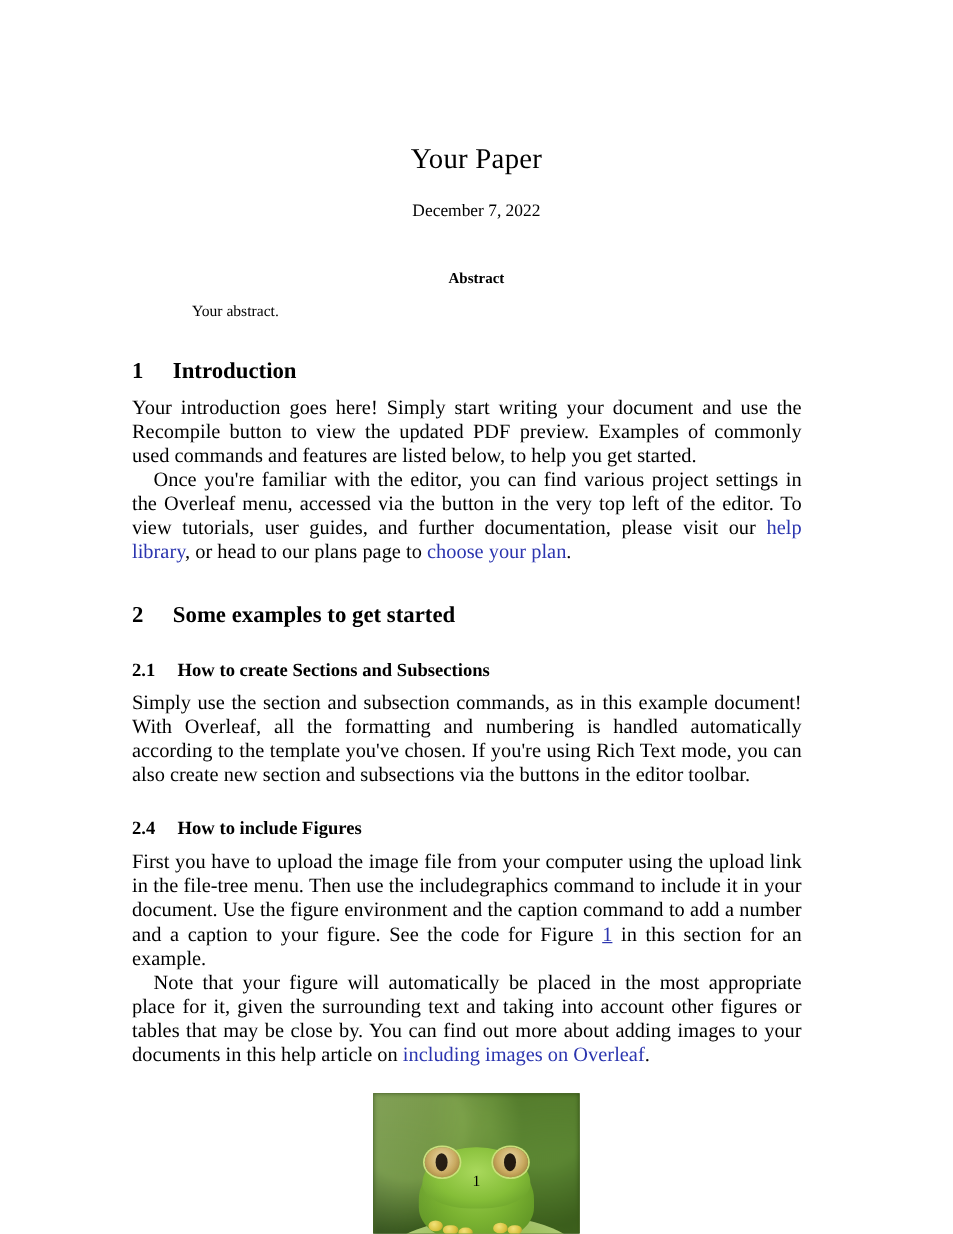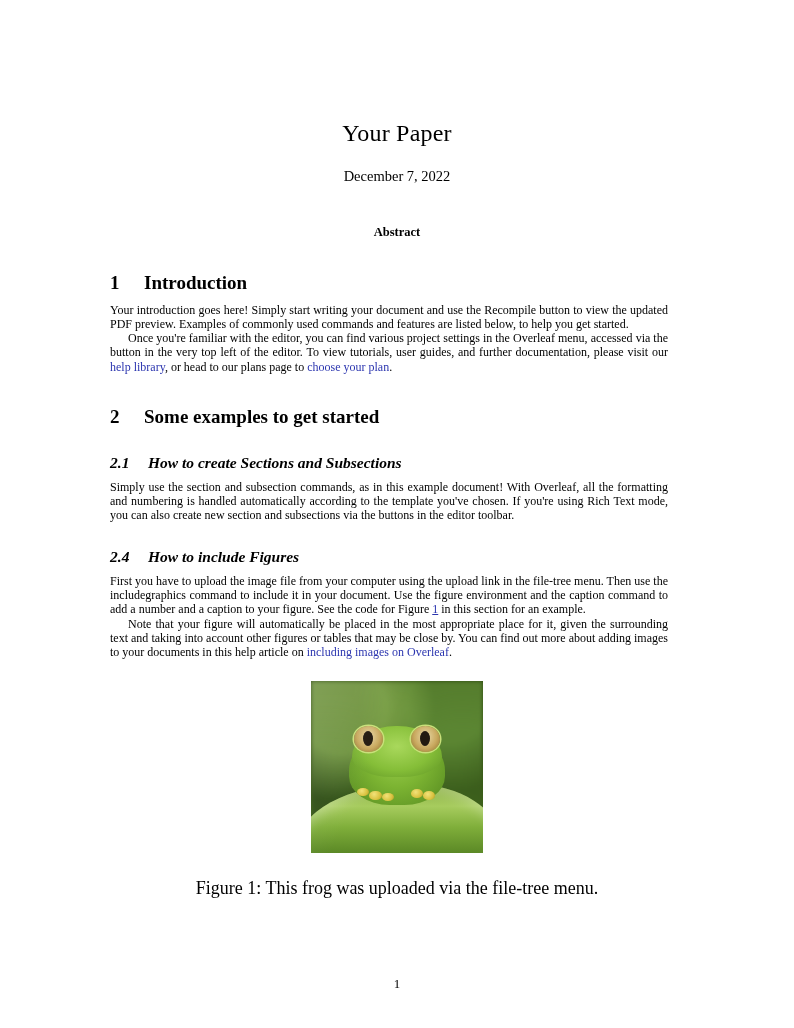--- a/index.html
+++ b/index.html
@@ -72,27 +72,26 @@
     margin: 33px 0 0 0;
     line-height: 1.1;
   }
   h1.sec .num { display: inline-block; width: 34px; }
 
   h2.subsec {
     font-size: 15.5px;
     font-weight: bold;
     margin: 26px 0 0 0;
     line-height: 1.1;
-    font-style: italic;
   }
   h2.subsec .num { display: inline-block; width: 38px; }
 
   
   p.body {
-    font-size: 12px;
+    font-size: 17px;
     line-height: 1.18;
     text-align: justify;
     margin: 9px 16px 0 0;
     hyphens: none;
   }
   p.body.indent { text-indent: 18px; margin-top: 0; }
   a.link {
     color: #2b35af;
     text-decoration: none;
   }
@@ -201,20 +200,21 @@
 </head>
 <body>
 
 <div class="page">
   <div class="content">
 
     <h1 class="doc-title">Your Paper</h1>
     <div class="doc-date">December 7, 2022</div>
 
     <div class="abstract-head">Abstract</div>
+    <div class="abstract-body">Your abstract.</div>
 
     <h1 class="sec">
       <span class="num">1</span><span>Introduction</span>
     </h1>
     <p class="body">Your introduction goes here! Simply start writing your document and use the Recompile button to view the updated PDF preview. Examples of commonly used commands and features are listed below, to help you get started.</p>
     <p class="body indent"><span>Once you're familiar with the editor, you can find various project settings in the Overleaf menu, accessed via the button in the very top left of the editor. To view tutorials, user guides, and further documentation, please visit our </span><a class="link" href="#">help library</a><span>, or head to our plans page to </span><a class="link" href="#">choose your plan</a><span>.</span></p>
 
     <h1 class="sec">
       <span class="num">2</span><span>Some examples to get started</span>
     </h1>

